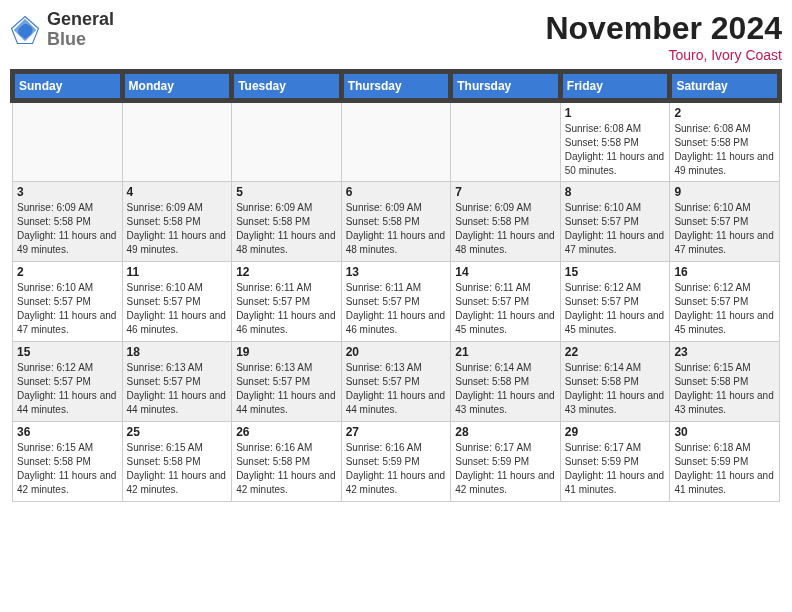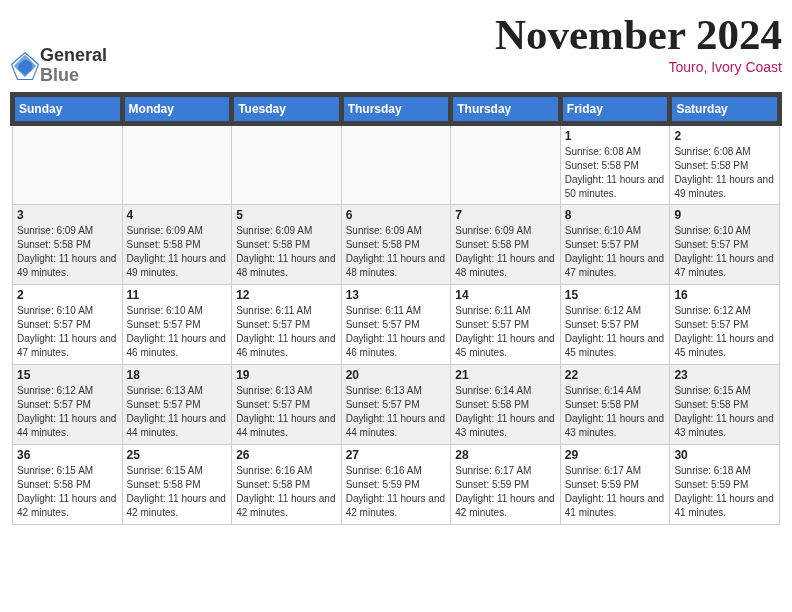--- a/index.html
+++ b/index.html
@@ -12,42 +12,40 @@
     }
     .header-area {
       display: flex;
       justify-content: space-between;
       align-items: flex-start;
       margin-bottom: 6px;
     }
     .logo {
       display: flex;
       align-items: center;
-      gap: 0;
-      margin-top: 36px;
+      gap: 7px;
     }
     .logo-text {
       font-size: 18px;
       font-weight: bold;
       line-height: 1.1;
     }
     .logo-general { color: #333; }
     .logo-blue { color: #737373; }
     .logo-icon {
       width: 30px;
       height: 30px;
     }
     .title-area {
       text-align: right;
     }
     .month-title {
-      font-size: 43px;
+      font-size: 32px;
       font-weight: bold;
       color: #222;
-      font-family: Liberation Serif, serif;
     }
     .subtitle {
       font-size: 14px;
       color: #be185d;
     }
     .calendar {
       width: 100%;
       border-collapse: collapse;
     }
     .calendar th {

